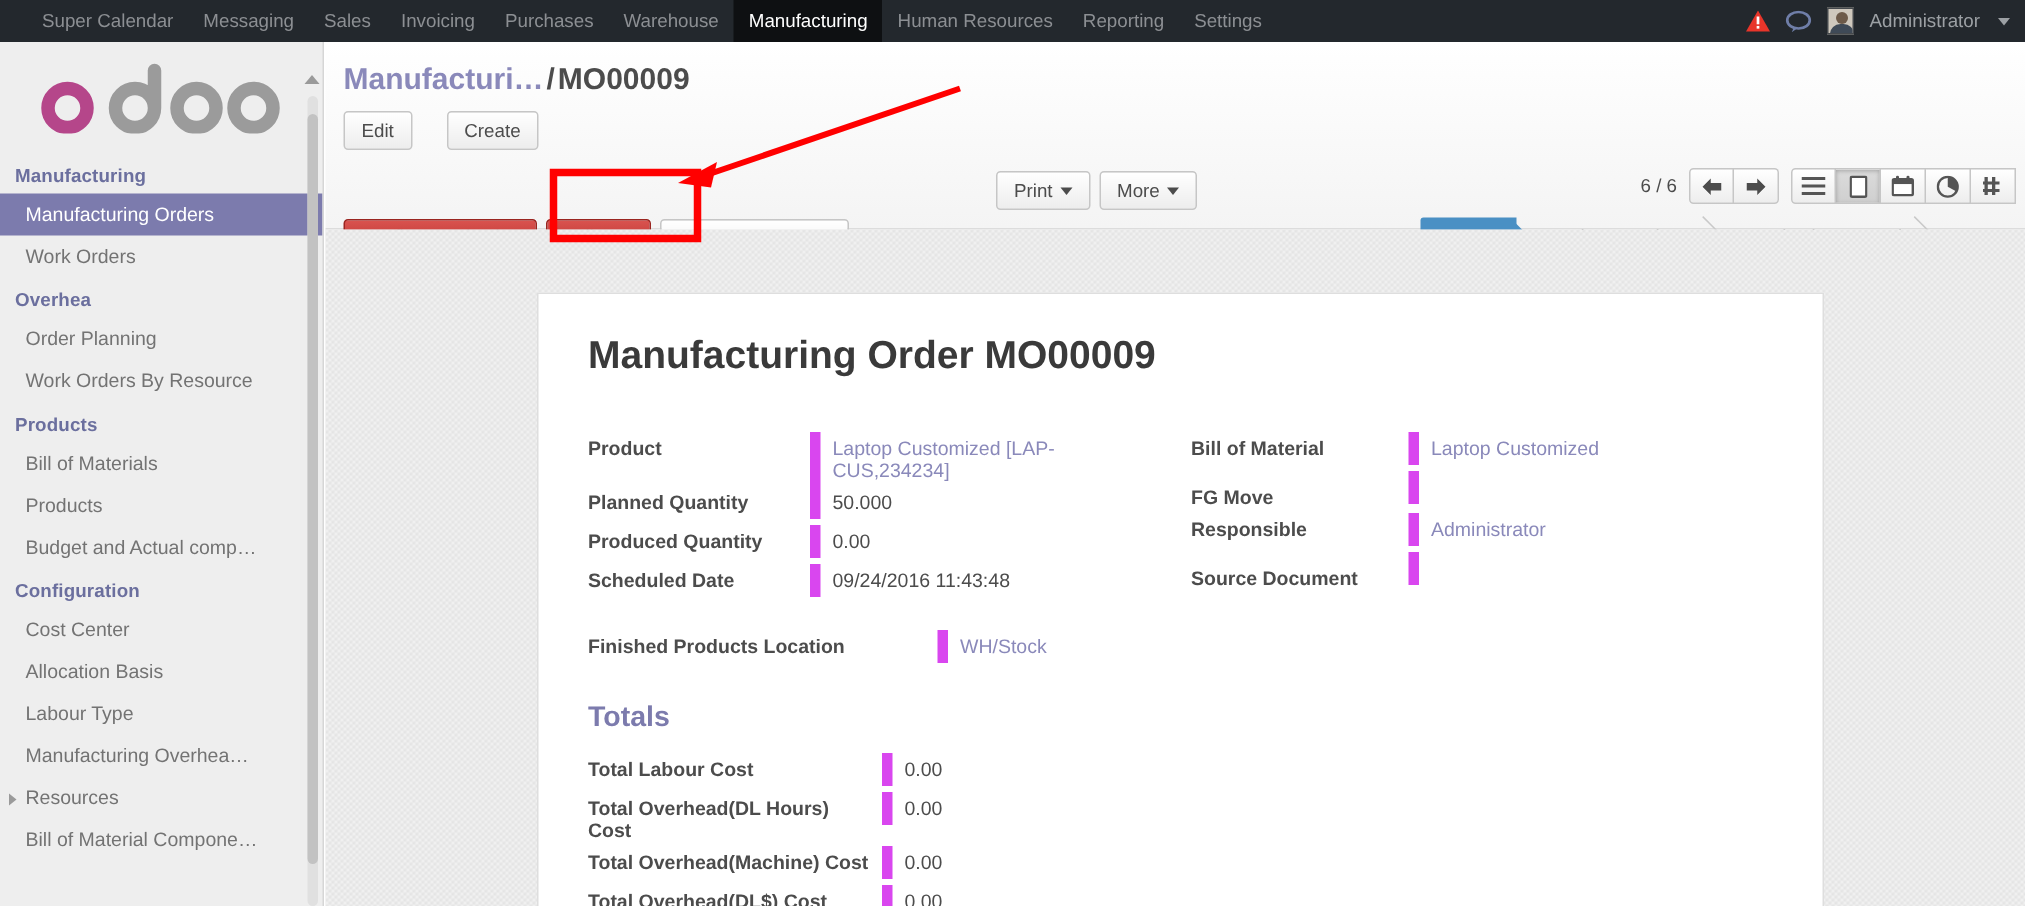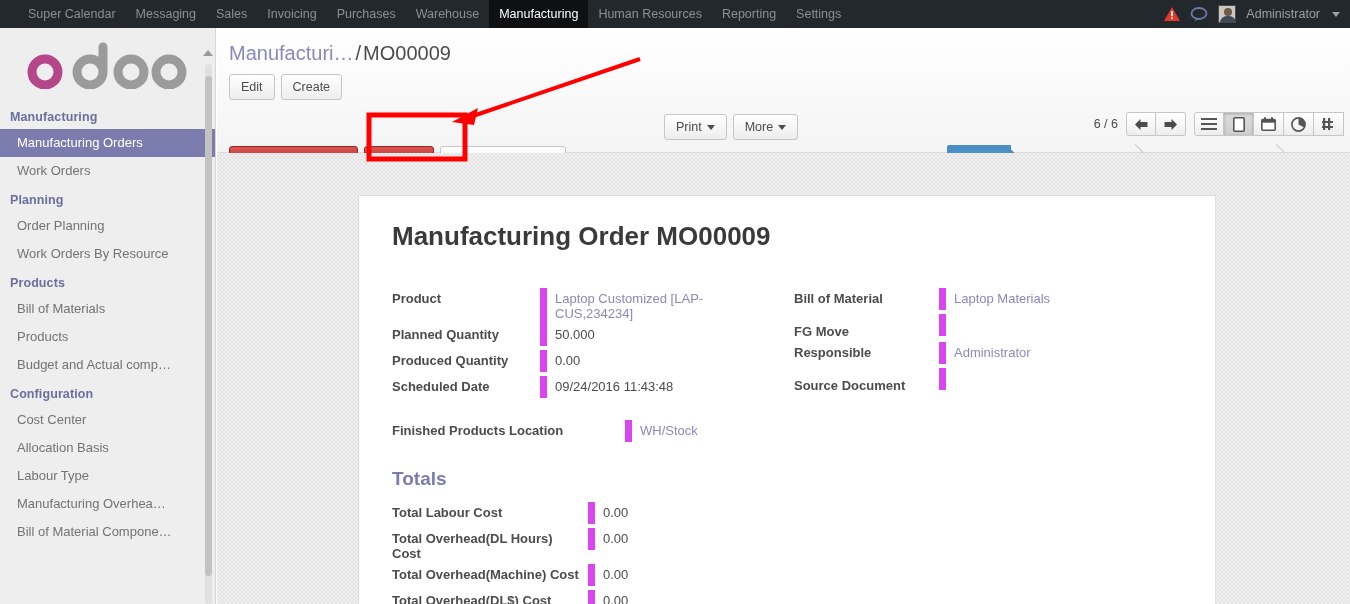--- a/index.html
+++ b/index.html
@@ -98,28 +98,28 @@
     width: 1133px; height: 576px;
     background: #fff;
   }
   .control-panel {
     position: relative;
     background: linear-gradient(to bottom, #ffffff 0%, #f4f4f4 100%);
     border-bottom: 1px solid #dcdcdc;
     height: 125px;
   }
   .breadcrumb {
-    padding: 12px 0 0 12px; font-size: 20px; font-weight: normal;
+    padding: 12px 0 0 12px; font-size: 20px; font-weight: bold;
     color: #4c4c4c; line-height: 26px;
   }
   .bc-link { color: #8a89ba; cursor: pointer; }
   .bc-sep { color: #4c4c4c; margin: 0 2px; }
   .bc-cur { color: #4c4c4c; }
 
-  .btn-row { padding: 8px 0 0 12px; display: flex; align-items: center; }
+  .btn-row { padding: 8px 0 0 12px; display: flex; align-items: center; gap: 17px; }
   .btn {
     font-size: 12.5px; color: #4c4c4c;
     background: linear-gradient(to bottom, #ffffff 0%, #ededed 100%);
     border: 1px solid #c6c6c6; border-radius: 3px;
     padding: 4px 11px; margin-right: 6px; cursor: pointer;
     line-height: 16px;
   }
   .print-more {
     position: absolute; left: 447px; top: 86px; display: flex;
   }
@@ -286,21 +286,21 @@
   </div>
 
   <div class="menu-section">Manufacturing</div>
   <div class="menu-entry selected">
     <span>Manufacturing Orders</span>
   </div>
   <div class="menu-entry">
     <span>Work Orders</span>
   </div>
 
-  <div class="menu-section">Planning</div>
+  <div class="menu-section">Overhea</div>
   <div class="menu-entry">
     <span>Order Planning</span>
   </div>
   <div class="menu-entry">
     <span>Work Orders By Resource</span>
   </div>
 
   <div class="menu-section">Products</div>
   <div class="menu-entry">
     <span>Bill of Materials</span>
@@ -317,20 +317,24 @@
     <span>Cost Center</span>
   </div>
   <div class="menu-entry">
     <span>Allocation Basis</span>
   </div>
   <div class="menu-entry">
     <span>Labour Type</span>
   </div>
   <div class="menu-entry">
     <span>Manufacturing Overhea…</span>
+  </div>
+  <div class="menu-entry">
+    <span class="tri"></span>
+    <span>Resources</span>
   </div>
   <div class="menu-entry">
     <span>Bill of Material Compone…</span>
   </div>
 
   <div class="sb-arrow-up"></div>
   <div class="sb-scroll"></div>
   <div class="sb-thumb"></div>
 </div>
 
@@ -437,21 +441,21 @@
           </div>
           <div class="frow">
             <div class="flabel">Scheduled Date</div>
             <div class="fval">09/24/2016 11:43:48</div>
           </div>
         </div>
 
         <div class="col col-right">
           <div class="frow">
             <div class="flabel">Bill of Material</div>
-            <div class="fval link-val">Laptop Materials</div>
+            <div class="fval link-val">Laptop Customized</div>
           </div>
           <div class="frow">
             <div class="flabel">FG Move</div>
             <div class="fval"></div>
           </div>
           <div class="frow">
             <div class="flabel">Responsible</div>
             <div class="fval link-val">Administrator</div>
           </div>
           <div class="frow">

